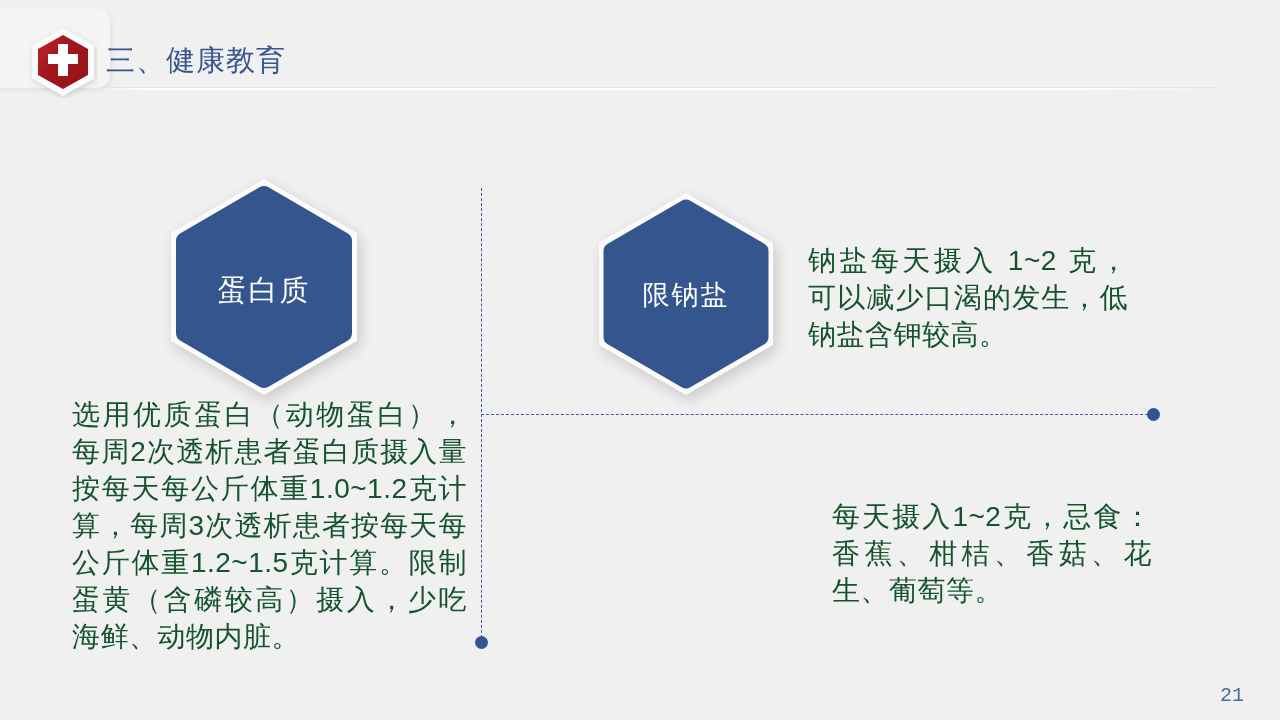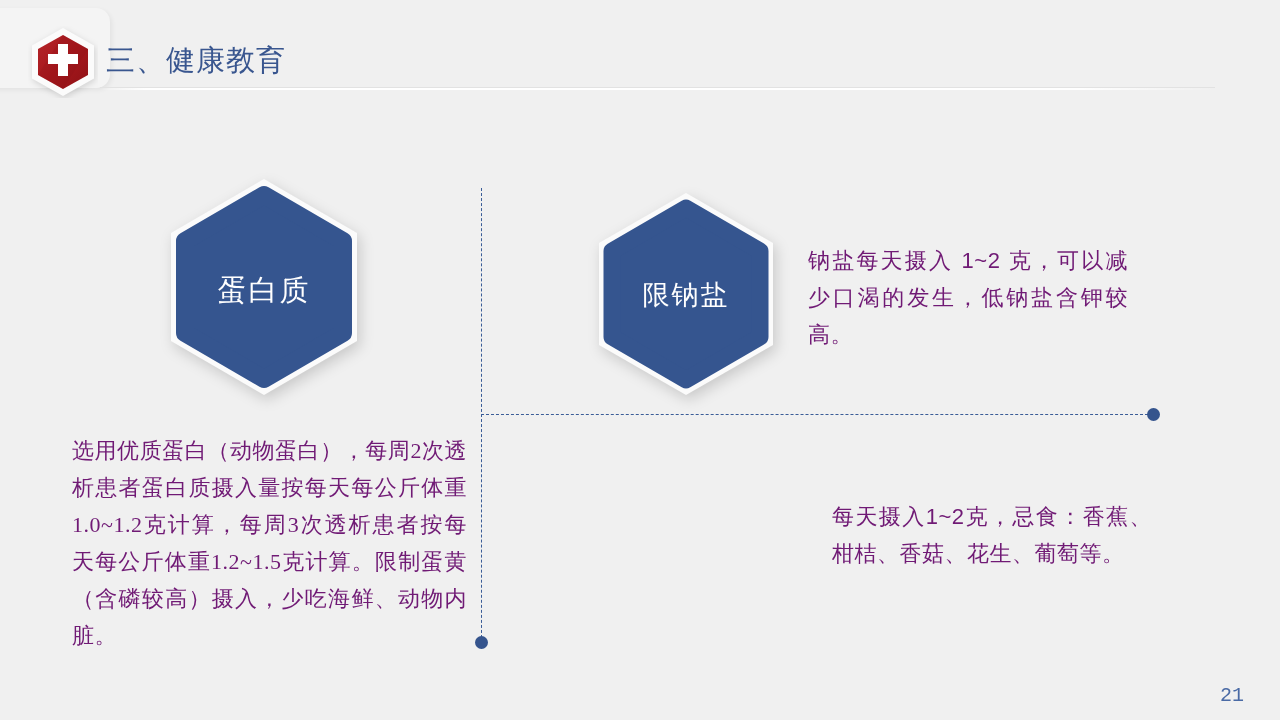--- a/index.html
+++ b/index.html
@@ -160,31 +160,30 @@
 
   .hex-sodium { left: 596px; top: 190px; width: 180px; height: 208px; }
   .hex-sodium .hex-label { top: 92px; }
 
   .hex-potassium { left: 596px; top: 455px; width: 180px; height: 208px; }
   .hex-potassium .hex-label { top: 92px; }
 
   
   .body-text {
     position: absolute;
-    color: #701a75;
-    font-size: 22px;
+    color: #14532d;
+    font-size: 28px;
     line-height: 37px;
     letter-spacing: 0.5px;
     text-align: justify;
   }
   .text-protein {
     left: 72px;
-    top: 432px;
+    top: 396px;
     width: 395px;
-    font-family: Liberation Serif, serif;
   }
   .text-sodium {
     left: 808px;
     top: 242px;
     width: 320px;
   }
   .text-potassium {
     left: 832px;
     top: 498px;
     width: 320px;

